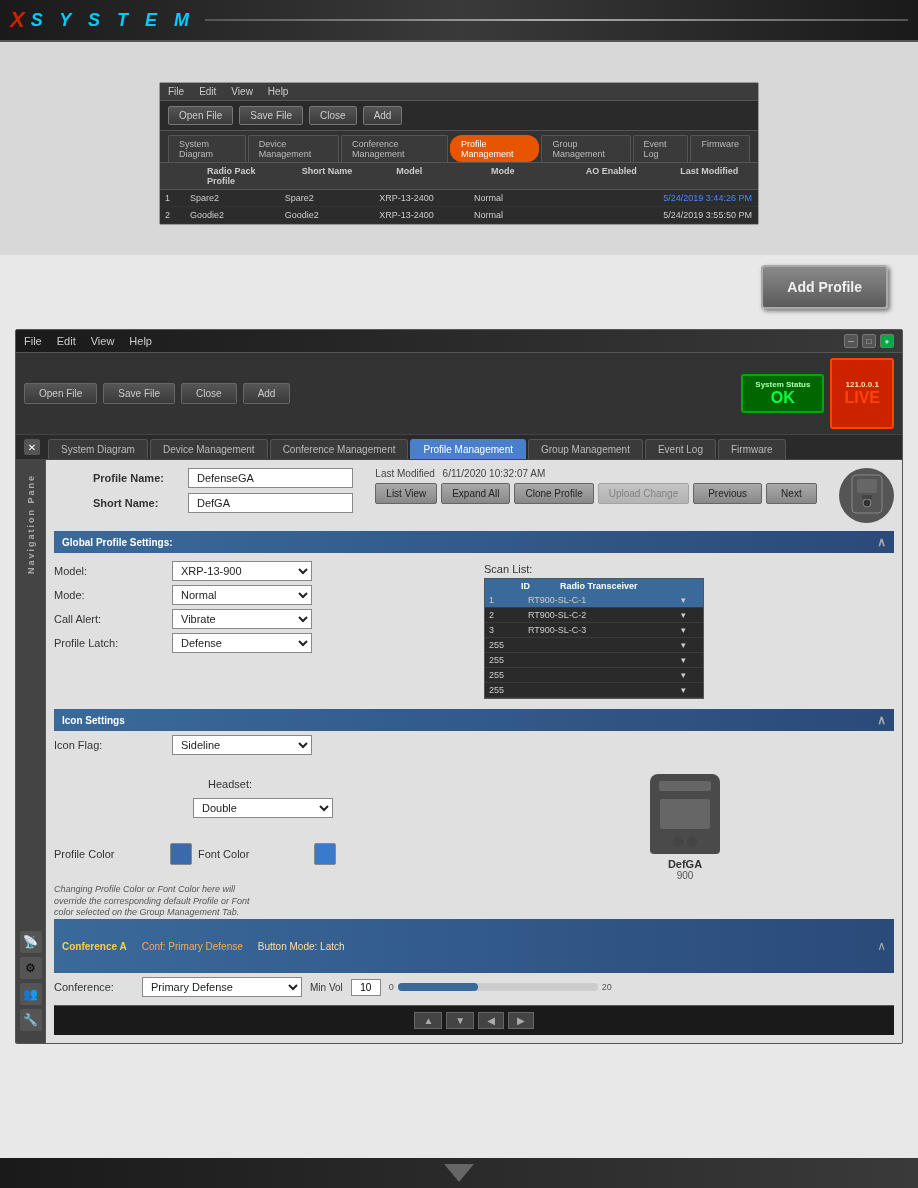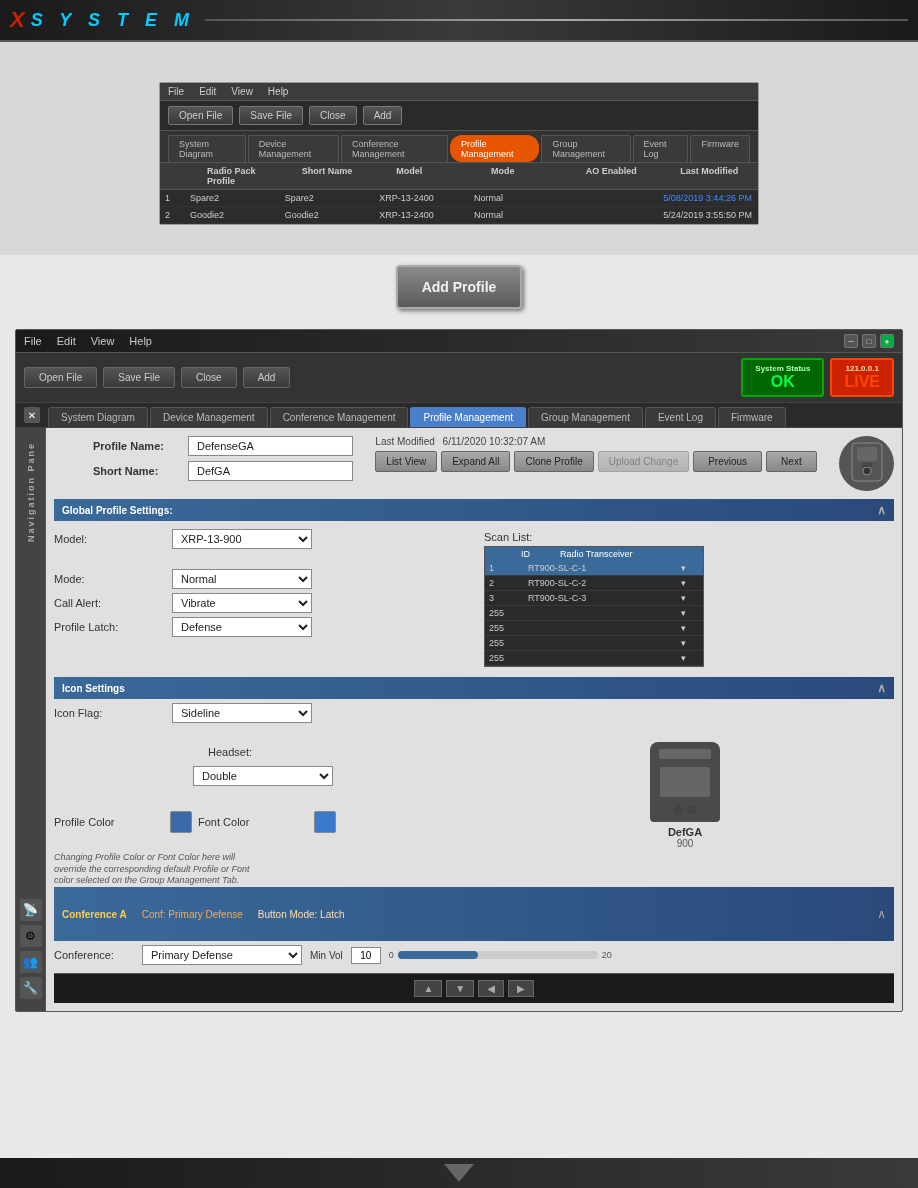--- a/index.html
+++ b/index.html
@@ -138,21 +138,21 @@
       color: #ccc;
       font-size: 9px;
     }
     .preview-table-row .link-text {
       color: #4488ff;
     }
 
     
     .add-profile-section {
       display: flex;
-      justify-content: center;
+      justify-content: flex-end;
       padding: 10px 30px;
     }
     .add-profile-btn {
       background: linear-gradient(to bottom, #8a8a8a, #5a5a5a);
       border: 2px solid #aaa;
       color: #f0f0f0;
       padding: 12px 24px;
       font-size: 14px;
       font-weight: bold;
       cursor: pointer;
@@ -245,21 +245,21 @@
       font-weight: bold;
     }
     .system-status-ok {
       color: #00ff44;
       font-size: 16px;
       font-weight: bold;
     }
     .live-box {
       background: #cc2200;
       border: 2px solid #ff4400;
-      padding: 4px 12px;
+      padding: 20px 12px;
       text-align: center;
       border-radius: 3px;
     }
     .live-ip {
       color: #ffddaa;
       font-size: 8px;
       font-weight: bold;
     }
     .live-text {
       color: #ff4400;
@@ -474,21 +474,21 @@
     .scan-table-header {
       display: grid;
       grid-template-columns: 35px 1fr 18px;
       background: #3a6a9a;
       padding: 2px 4px;
       gap: 4px;
     }
     .scan-table-header span {
       color: white;
       font-size: 9px;
-      font-weight: normal;
+      font-weight: bold;
       padding-left: 32px;
     }
     .scan-row {
       display: grid;
       grid-template-columns: 35px 1fr 18px;
       padding: 2px 4px;
       gap: 4px;
       border-bottom: 1px solid #3a3a3a;
     }
     .scan-row.highlighted {
@@ -709,21 +709,21 @@
       <span>AO Enabled</span>
       <span>Last Modified</span>
     </div>
     <div class="preview-table-row">
       <span>1</span>
       <span>Spare2</span>
       <span>Spare2</span>
       <span>XRP-13-2400</span>
       <span>Normal</span>
       <span></span>
-      <span class="link-text">5/08/2019 3:44:26 PM</span>
+      <span class="link-text">5/24/2019 3:44:26 PM</span>
     </div>
     <div class="preview-table-row">
       <span>2</span>
       <span>Goodie2</span>
       <span>Goodie2</span>
       <span>XRP-13-2400</span>
       <span>Normal</span>
       <span></span>
       <span>5/24/2019 3:55:50 PM</span>
     </div>
@@ -836,21 +836,21 @@
       </div>
 
       <div class="settings-grid">
         <div>
           <div class="settings-row">
             <span class="settings-label">Model:</span>
             <select class="settings-select">
               <option>XRP-13-900</option>
             </select>
           </div>
-          <div class="settings-row" style="margin-top:20px;">
+          <div class="settings-row" style="margin-top:4px;">
             <span class="settings-label">Mode:</span>
             <select class="settings-select">
               <option>Normal</option>
             </select>
           </div>
           <div class="settings-row" style="margin-top:4px;">
             <span class="settings-label">Call Alert:</span>
             <select class="settings-select">
               <option>Vibrate</option>
             </select>

